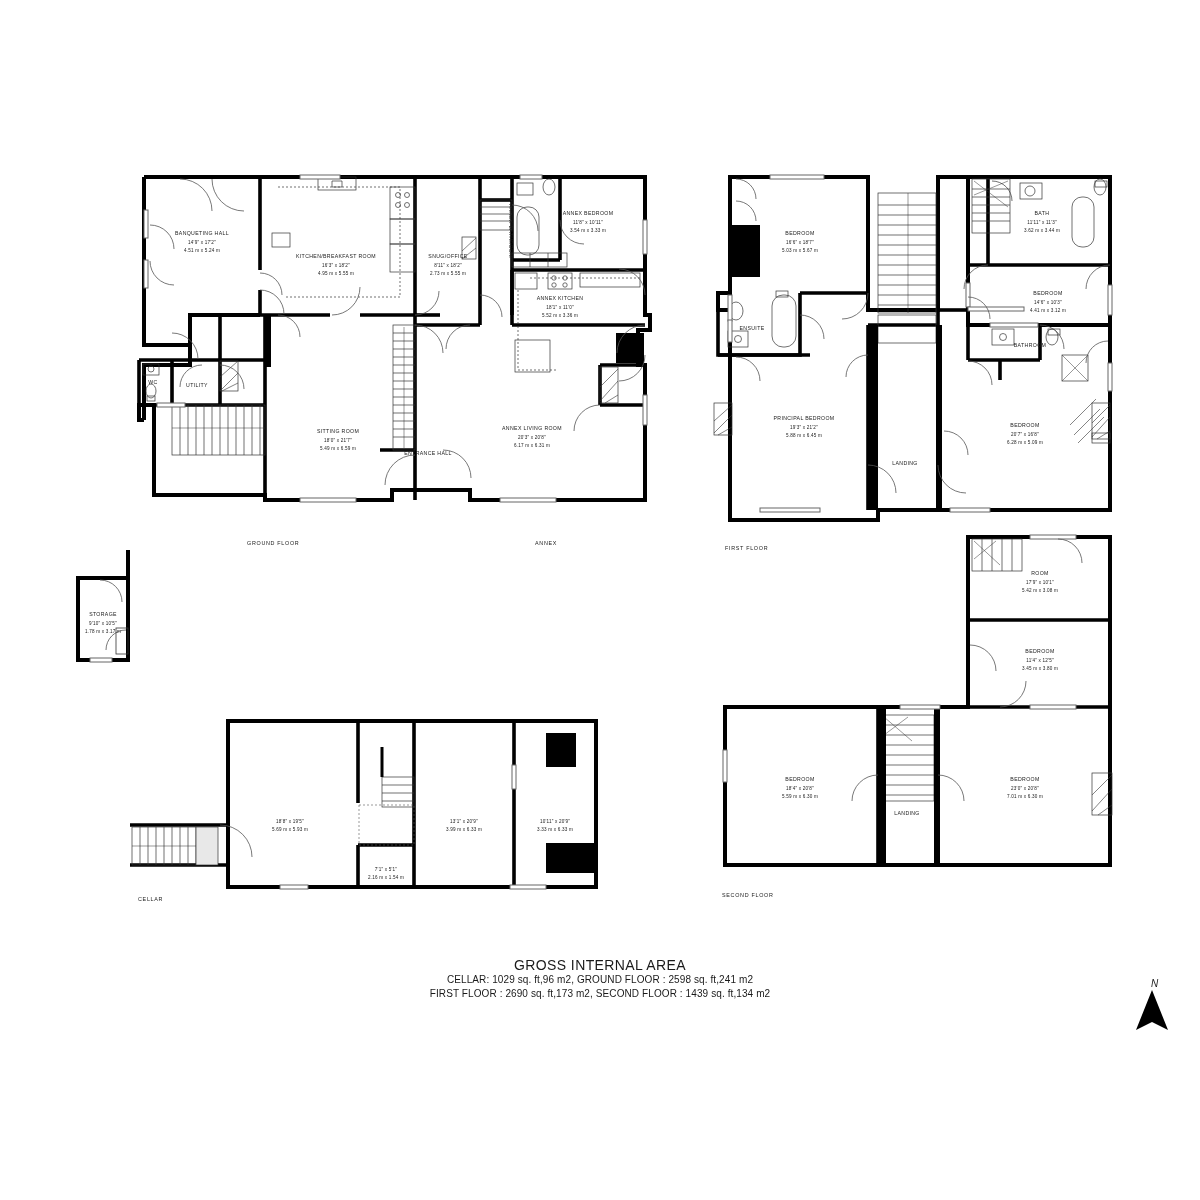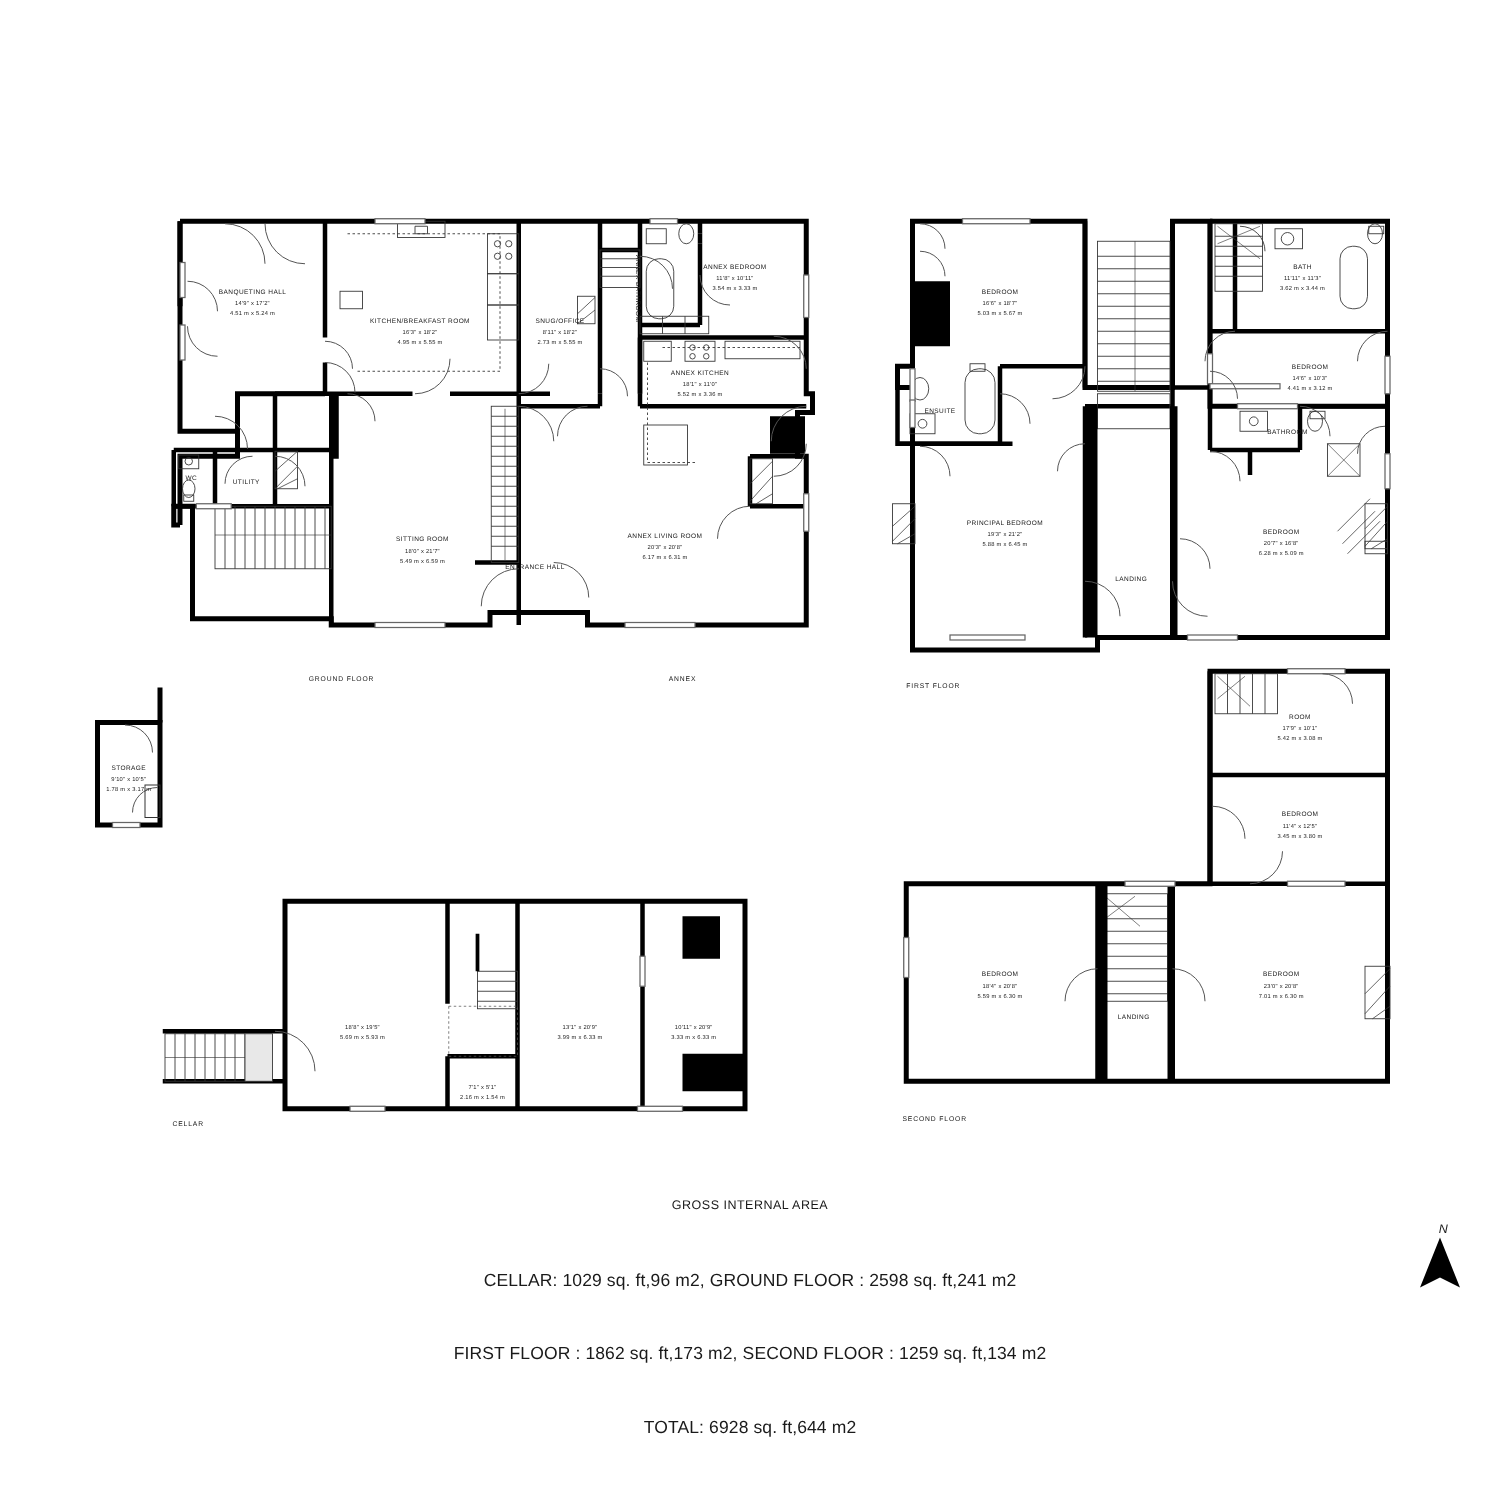--- a/index.html
+++ b/index.html
@@ -5,22 +5,22 @@
 <style>
   html,body{margin:0;padding:0;background:#fff;}
   body{width:1200px;height:1200px;position:relative;overflow:hidden;
        font-family:"Liberation Sans","DejaVu Sans",sans-serif;color:#1a1a1a;}
   .plan{position:absolute;}
   svg{display:block;}
   .rl{font-size:5.2px;letter-spacing:.35px;text-anchor:middle;fill:#1a1a1a;font-family:"Liberation Sans",sans-serif;}
   .rd{font-size:4.6px;letter-spacing:.2px;text-anchor:middle;fill:#1a1a1a;font-family:"Liberation Sans",sans-serif;}
   .fl{font-size:5.4px;letter-spacing:.7px;fill:#1a1a1a;font-family:"Liberation Sans",sans-serif;}
   #gia{position:absolute;left:0;right:0;top:958px;text-align:center;line-height:14.5px;}
-  #gia .t1{font-size:10px;letter-spacing:.4px;}
-  #gia .t2{font-size:14px;letter-spacing:.1px;margin-top:44px;}
+  #gia .t1{font-size:14px;letter-spacing:.4px;}
+  #gia .t2{font-size:10px;letter-spacing:.1px;}
   #gia .t3{font-size:8.6px;letter-spacing:.2px;}
   #north{position:absolute;left:1122px;top:978px;width:60px;height:62px;}
   #north .nl{position:absolute;left:29px;top:0px;font-size:10px;font-style:italic;}
 </style>
 </head>
 <body>
 
 <div class="plan" style="left:60px;top:165px;width:640px;height:400px;">
 <svg viewBox="0 0 640 400" width="640" height="400" shape-rendering="geometricPrecision">
   <g fill="none" stroke="#000" stroke-width="4">
@@ -562,22 +562,21 @@
     <text class="rd" x="256" y="174">2.16 m x 1.54 m</text>
   </g>
 
   <text class="fl" x="8" y="196">CELLAR</text>
 </svg>
 </div>
 
 <div id="gia">
   <div class="t1">GROSS INTERNAL AREA</div>
   <div class="t2">CELLAR: 1029 sq. ft,96 m2, GROUND FLOOR : 2598 sq. ft,241 m2</div>
-  <div class="t2">FIRST FLOOR : 1862 sq. ft,173 m2, SECOND FLOOR : 1259 sq. ft,134 m2</div>
-  <div class="t2">TOTAL: 6928 sq. ft,644 m2</div>
+  <div class="t2">FIRST FLOOR : 2690 sq. ft,173 m2, SECOND FLOOR : 1439 sq. ft,134 m2</div>
 </div>
 
 <div id="north">
   <div class="nl">N</div>
   <svg width="60" height="62" viewBox="0 0 60 62">
     <path d="M30 12 L46 52 L30 44 L14 52 Z" fill="#000"></path>
   </svg>
 </div>
 
 </body></html>

